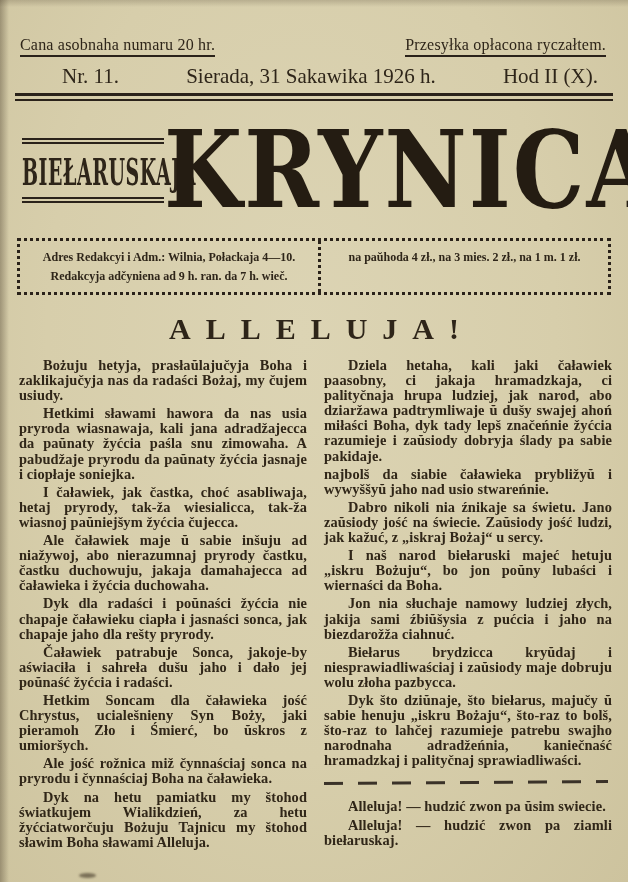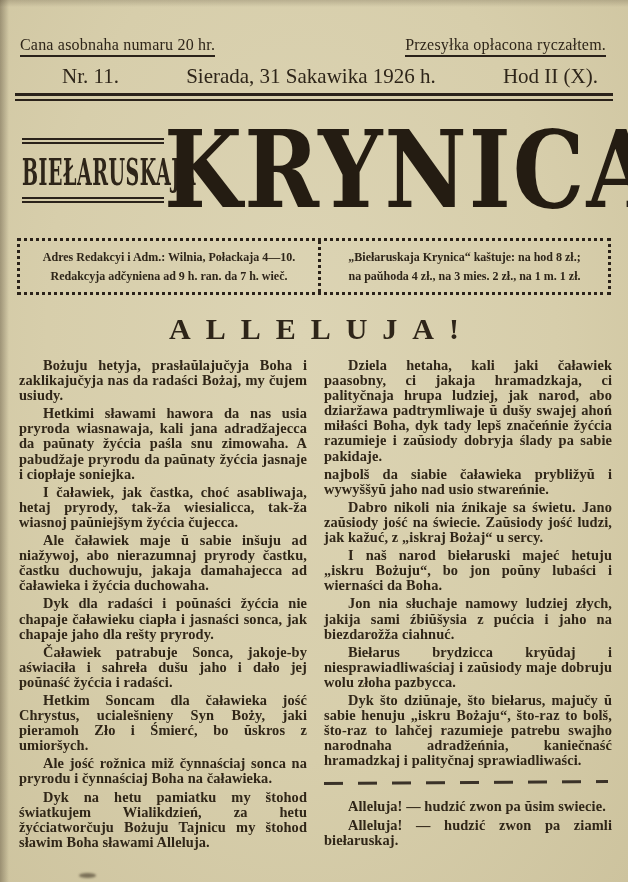--- a/index.html
+++ b/index.html
@@ -90,21 +90,20 @@
     </div>
     <div class="mast-main">KRYNICA</div>
   </div>
 
   <div class="info-box">
     <div class="info-cell left">
       <div>Adres Redakcyi i Adm.:  Wilnia, Połackaja 4—10.</div>
       <div>Redakcyja adčyniena ad 9 h. ran. da 7 h. wieč.</div>
     </div>
     <div class="info-cell right">
-      <div>„Biełaruskaja Krynica“ kaštuje: na hod 8 zł.;</div>
       <div>na paŭhoda 4 zł., na 3 mies. 2 zł., na 1 m. 1 zł.</div>
     </div>
   </div>
 
   <div class="headline">ALLELUJA!</div>
 
   <div class="columns">
     <div class="col">
       <p>Bożuju hetyja, prasłaŭlajučyja Boha i zaklikajučyja nas da radaści Bożaj, my čujem usiudy.</p>
       <p>Hetkimi sławami hawora da nas usia pryroda wiasnawaja, kali jana adradžajecca da paŭnaty žyćcia paśla snu zimowaha. A pabudžaje pryrodu da paŭnaty žyćcia jasnaje i ciopłaje soniejka.</p>

